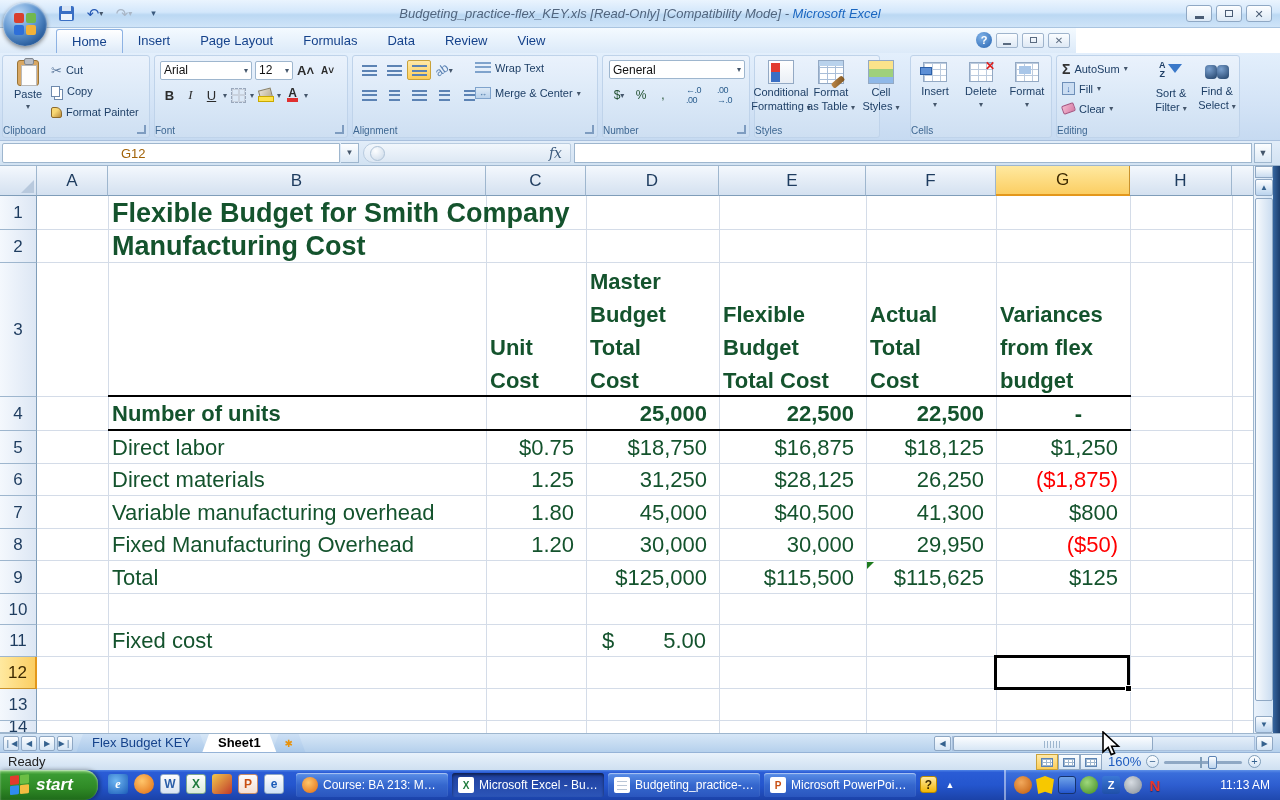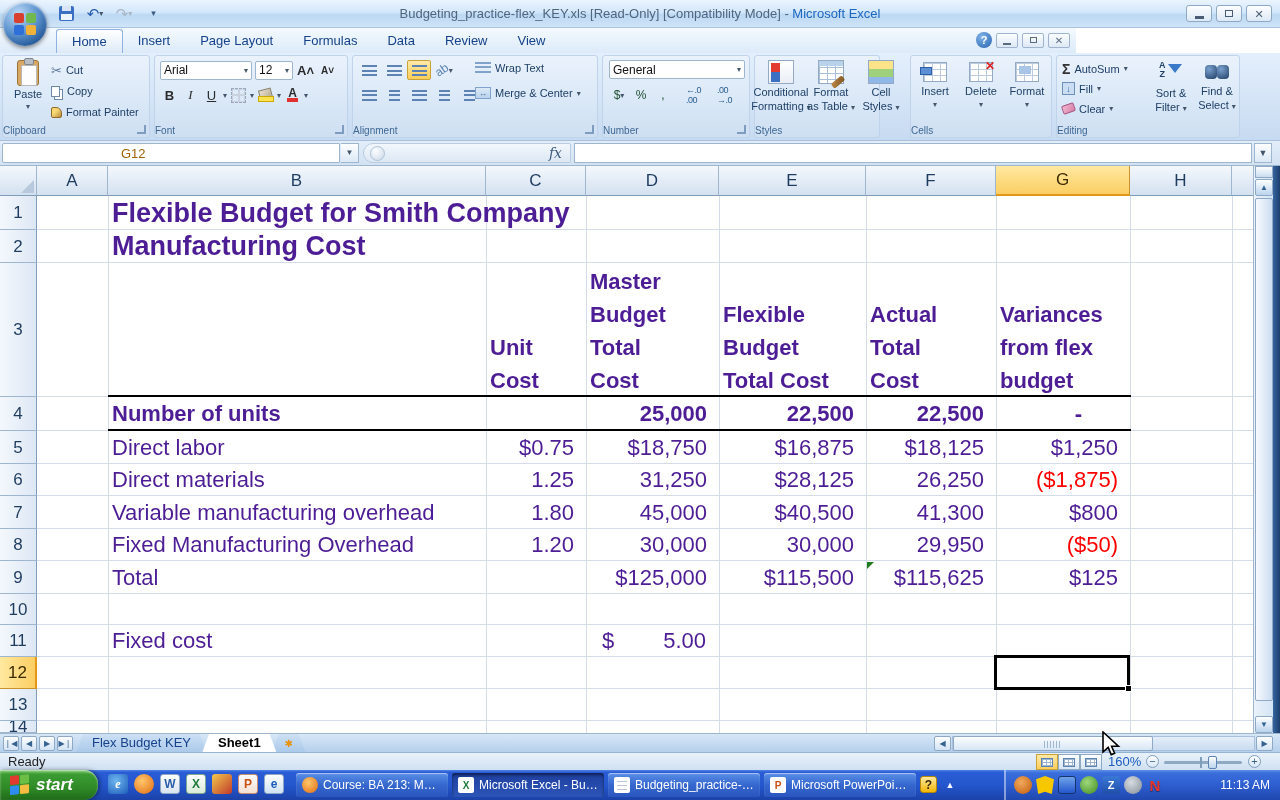--- a/index.html
+++ b/index.html
@@ -17,21 +17,21 @@
   .olg i{border-radius:2px;display:block;}
   .qat{position:absolute;left:54px;top:3px;display:flex;gap:5px;align-items:center;z-index:35;}
   .qat-btn{width:24px;height:20px;display:flex;align-items:center;justify-content:center;border-radius:3px;}
   .save-ic{width:15px;height:15px;background:#3A6FC4;border-radius:2px;position:relative;}
   .save-ic:before{content:"";position:absolute;left:3px;top:0;width:9px;height:5px;background:#D7E5F5;}
   .save-ic:after{content:"";position:absolute;left:2px;bottom:1px;width:11px;height:6px;background:#EDF4FC;}
   .undo-g{color:#2458B3;font-size:15px;line-height:15px;}
   .redo-g{color:#A9B6C6;font-size:15px;line-height:15px;}
   .qmore{color:#3A5A7E;font-size:9px;letter-spacing:-1px;}
   #title-text{position:absolute;left:200px;right:200px;top:0;height:27px;text-align:center;line-height:27px;
-    font-size:13px;color:#51657E;white-space:nowrap;}
+    font-size:13px;color:#51657E;white-space:nowrap;font-style:italic;}
   #title-text .app{color:#1A66C0;}
   .winbtns{position:absolute;right:8px;top:5px;display:flex;gap:4px;}
   .wb{width:26px;height:17px;border:1px solid #8FA8C4;border-radius:3px;
     background:linear-gradient(#FDFEFF,#DCE9F6);display:flex;align-items:center;justify-content:center;
     color:#4A5C74;font-size:11px;line-height:10px;}
   .minbar{width:9px;height:3px;background:#4A5C74;margin-top:8px;}
   .restbox{width:8px;height:7px;border:1.5px solid #4A5C74;}
 
   
   #tabstrip{position:absolute;top:28px;left:0;width:1076px;height:25px;
@@ -189,21 +189,21 @@
   .R5{top:265px;height:33px;line-height:33px}.R6{top:298px;height:32px;line-height:32px}
   .R7{top:330px;height:33px;line-height:33px}.R8{top:363px;height:32px;line-height:32px}
   .R9{top:395px;height:33px;line-height:33px}.R10{top:428px;height:31px;line-height:31px}
   .R11{top:459px;height:32px;line-height:32px}.R12{top:491px;height:32px;line-height:32px}
   .R13{top:523px;height:32px;line-height:32px}.R14{top:555px;height:12px;line-height:24px;overflow:hidden;}
   .rh{position:absolute;left:0;width:37px;background:linear-gradient(90deg,#F4F8FD,#DDE7F4);
     border-right:1px solid #7F9DB9;border-bottom:1px solid #9EB6CE;color:#1E3C5F;font-size:17px;
     display:flex;align-items:center;justify-content:center;z-index:5;}
   .rh.sel{background:linear-gradient(90deg,#FFE9A0,#FBCE63);border-bottom:1px solid #C9922C;border-right:2px solid #E3971B;color:#3E2A00;}.cB{left:108px;width:378px}.cC{left:486px;width:100px}.cD{left:586px;width:133px}
   .cE{left:719px;width:147px}.cF{left:866px;width:130px}.cG{left:996px;width:134px}
-  .cell{position:absolute;font-size:22px;color:#4c1d95;white-space:nowrap;z-index:3;}
+  .cell{position:absolute;font-size:22px;color:#14532d;white-space:nowrap;z-index:3;}
   .numc{text-align:right;padding-right:12px;}
   .lblc{padding-left:4px;overflow:visible;}
   .b{font-weight:bold;}
   .red{color:#FF0000;}
   .t{font-weight:bold;font-size:27px;}
   .hc{font-weight:bold;display:flex;flex-direction:column;justify-content:flex-end;padding-left:4px;line-height:33px;}
   .dashc{padding-right:48px;}
   .acct{display:flex;justify-content:space-between;padding:0 13px 0 16px;}
   .rule{position:absolute;left:108px;width:1023px;height:2px;background:#000;z-index:4;}
   #rule-top{top:229px;} #rule-bot{top:263px;}

